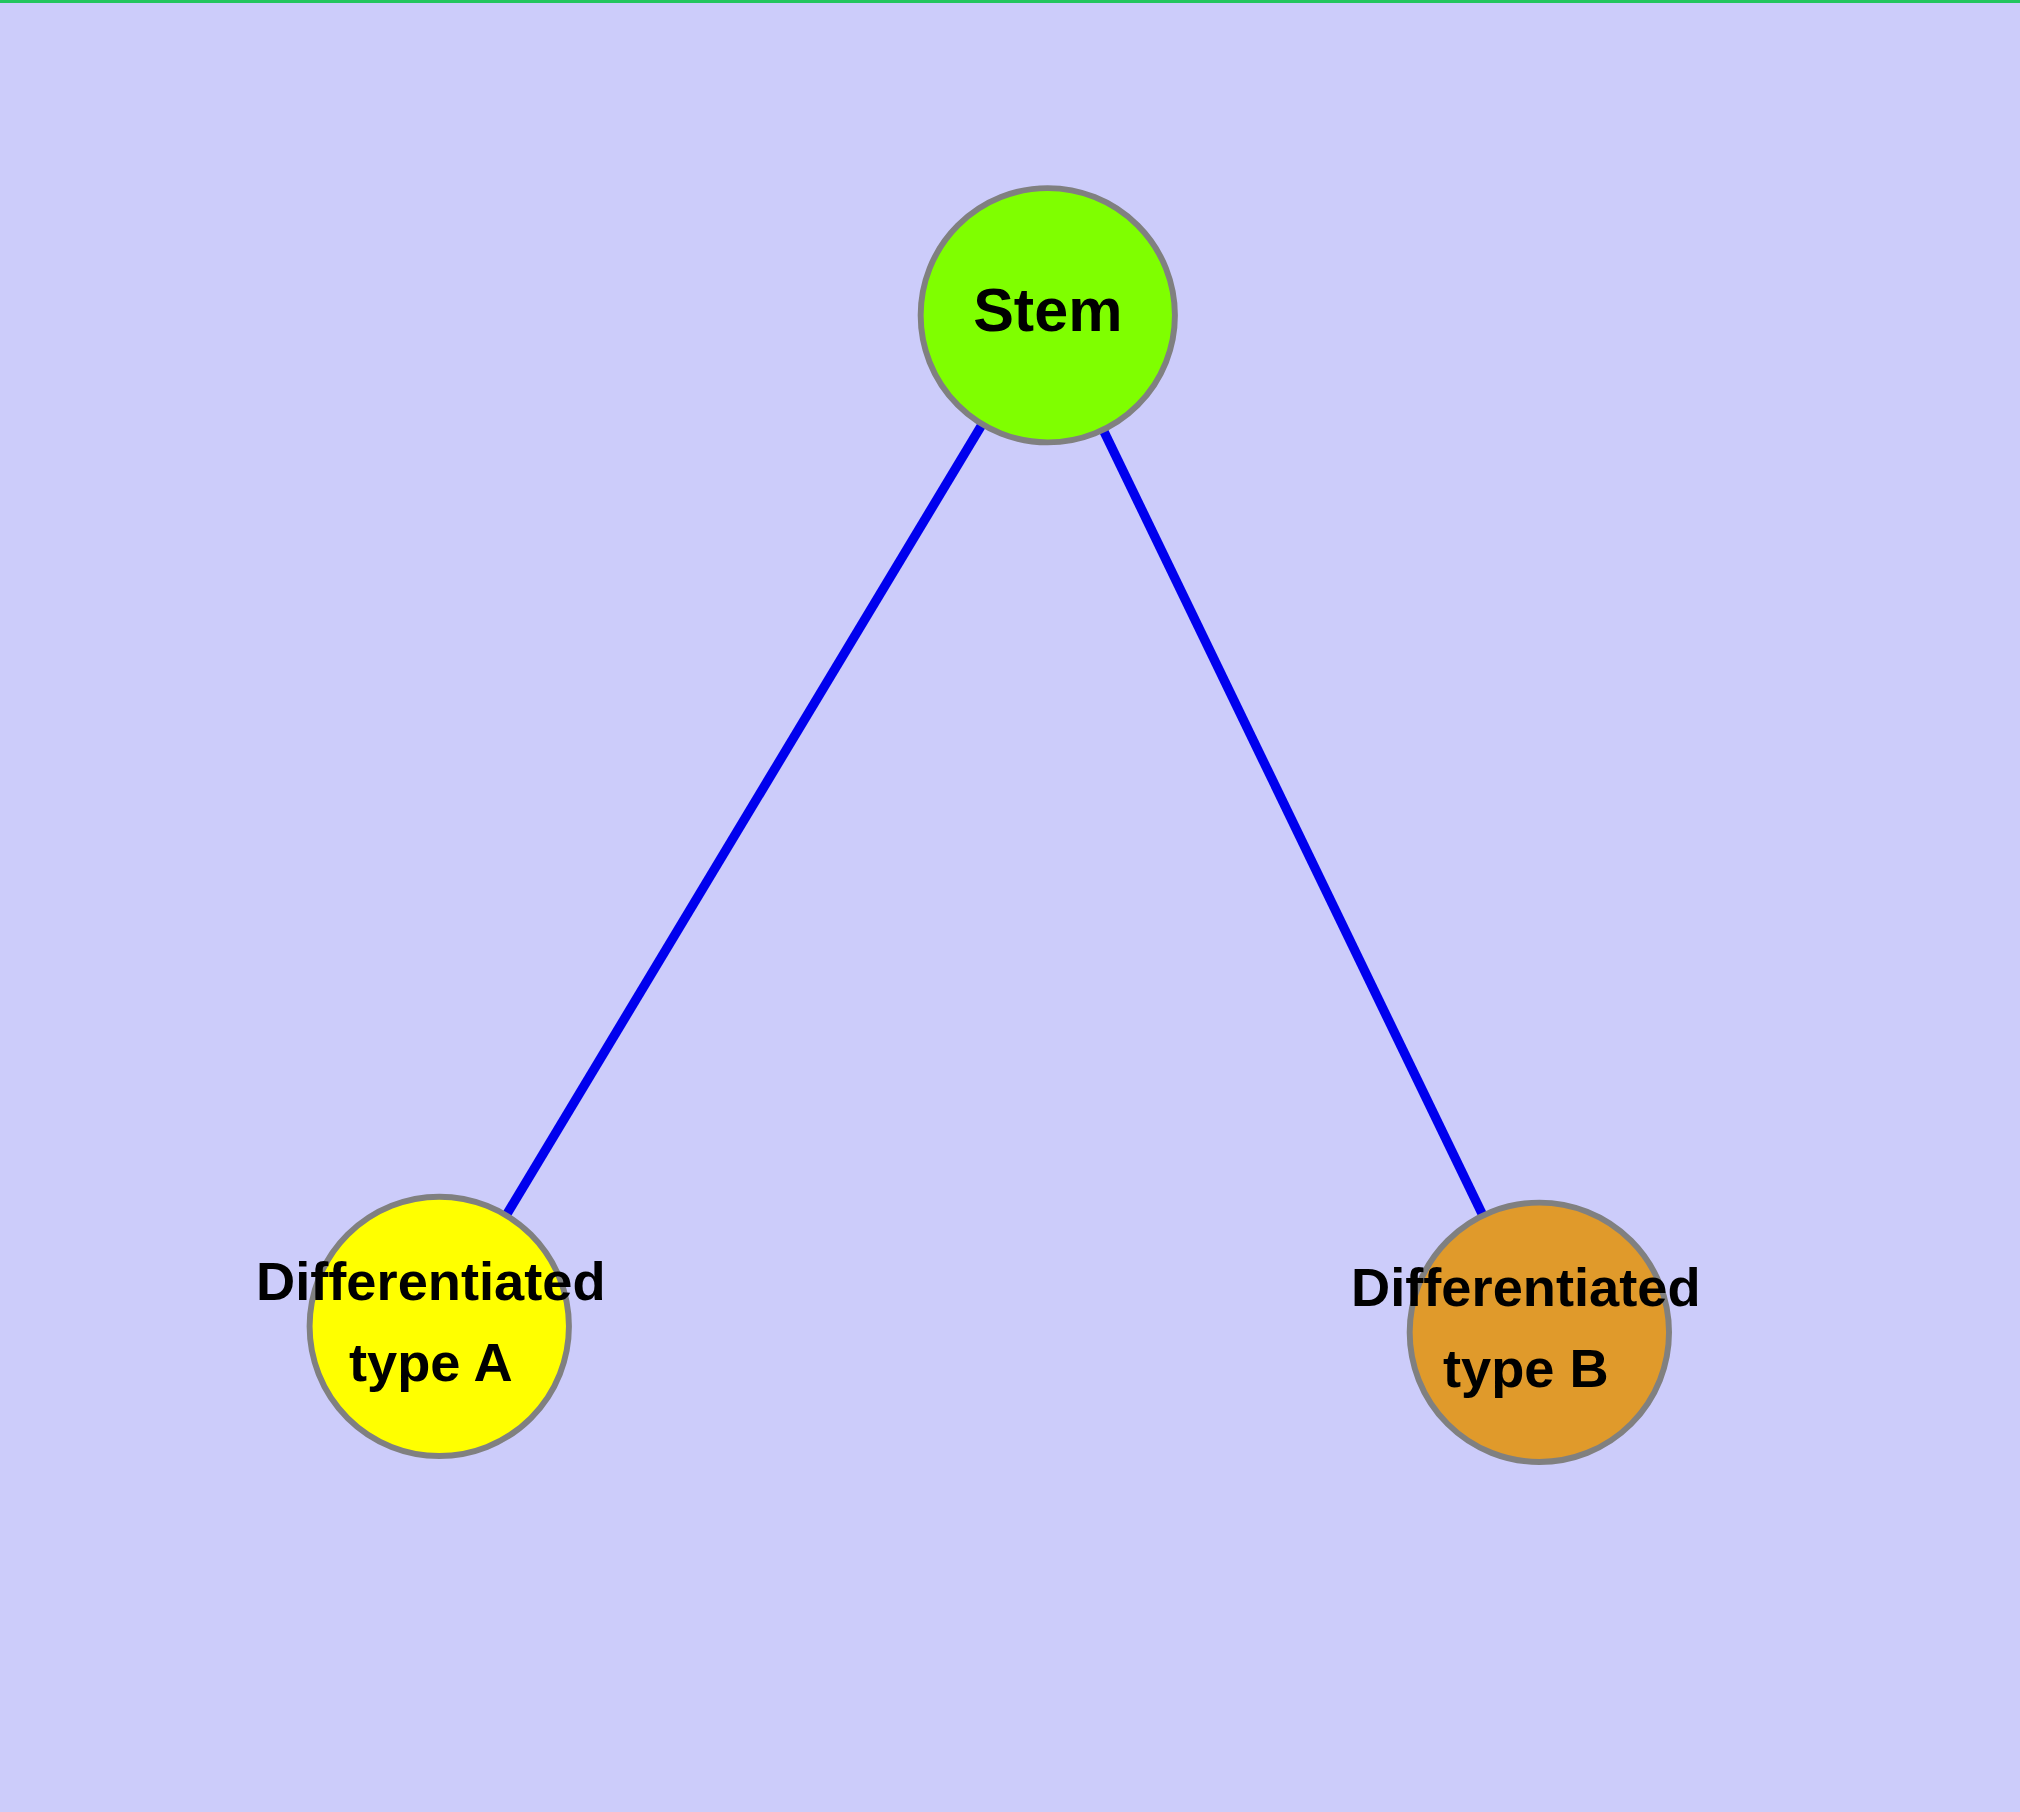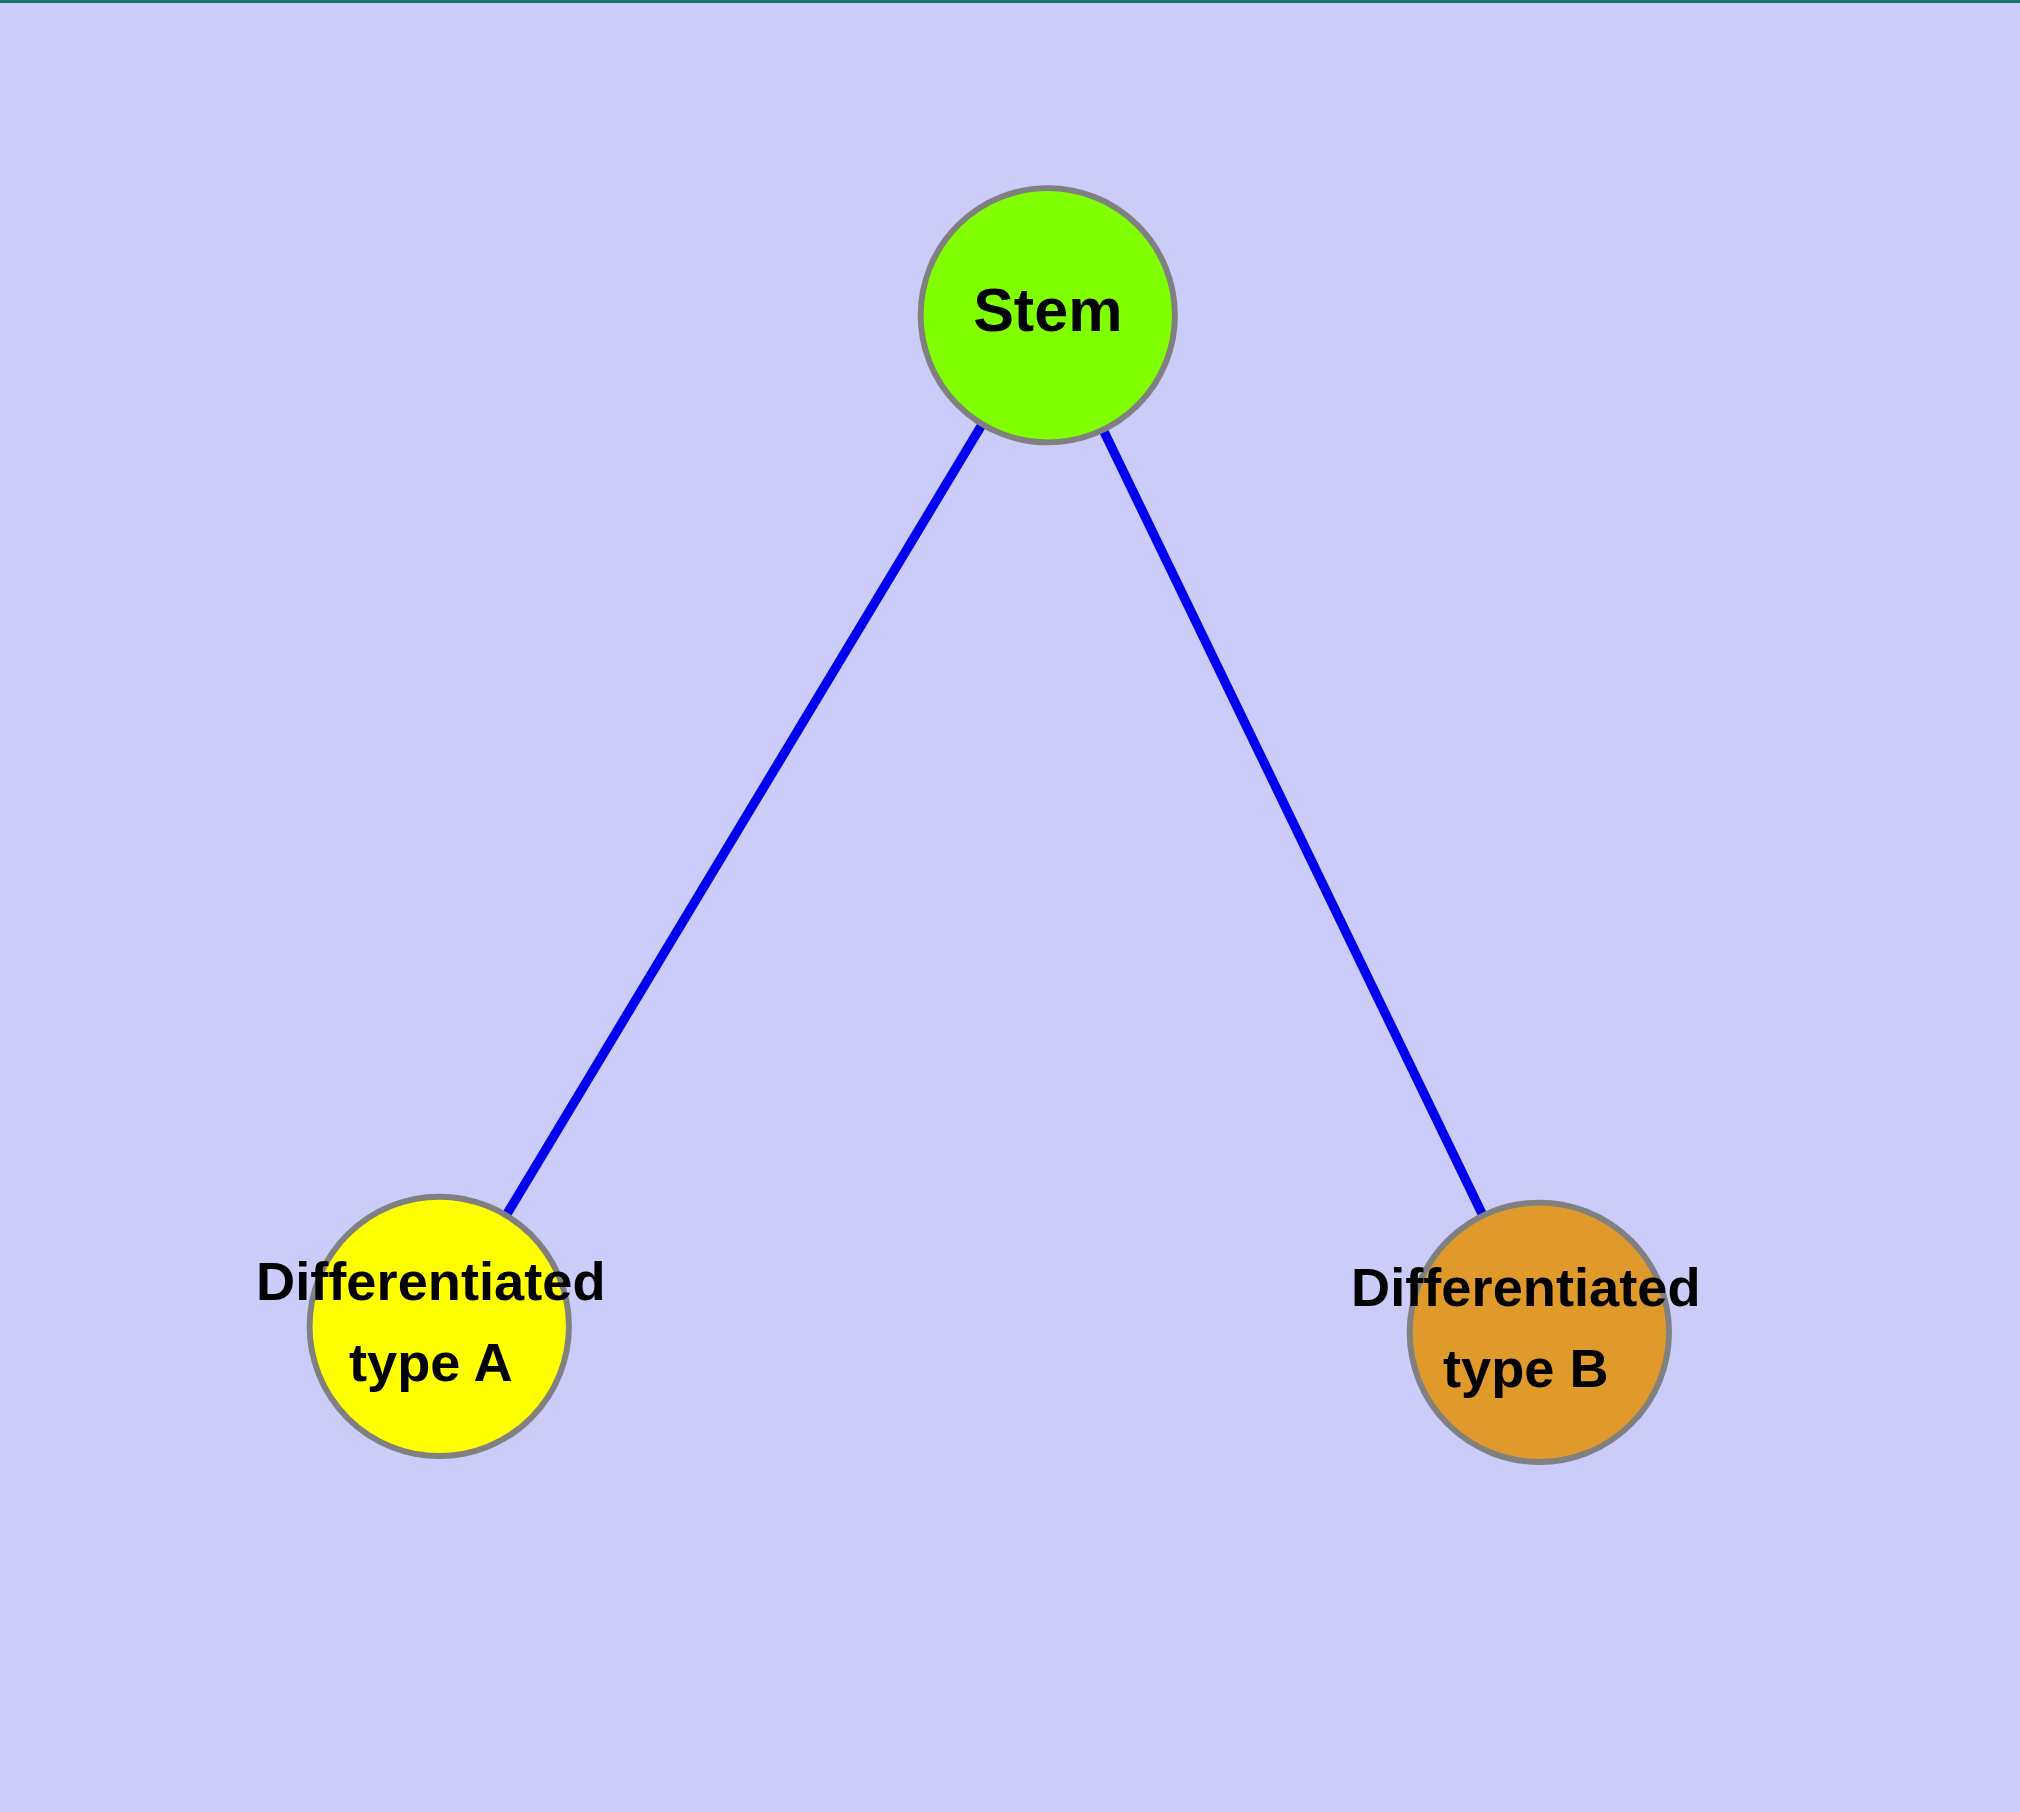--- a/index.html
+++ b/index.html
@@ -6,21 +6,21 @@
   html, body {
     margin: 0;
     padding: 0;
     background: #ffffff;
   }
   #canvas {
     position: relative;
     width: 2021px;
     height: 1812px;
     overflow: hidden;
-    background: #0f766e;
+    background: #22c55e;
     font-family: "Liberation Sans", sans-serif;
   }
   #plot-background {
     position: absolute;
     left: 0;
     top: 3.4px;
     width: 2021px;
     height: 1809px;
     background: #ccccfa;
   }

